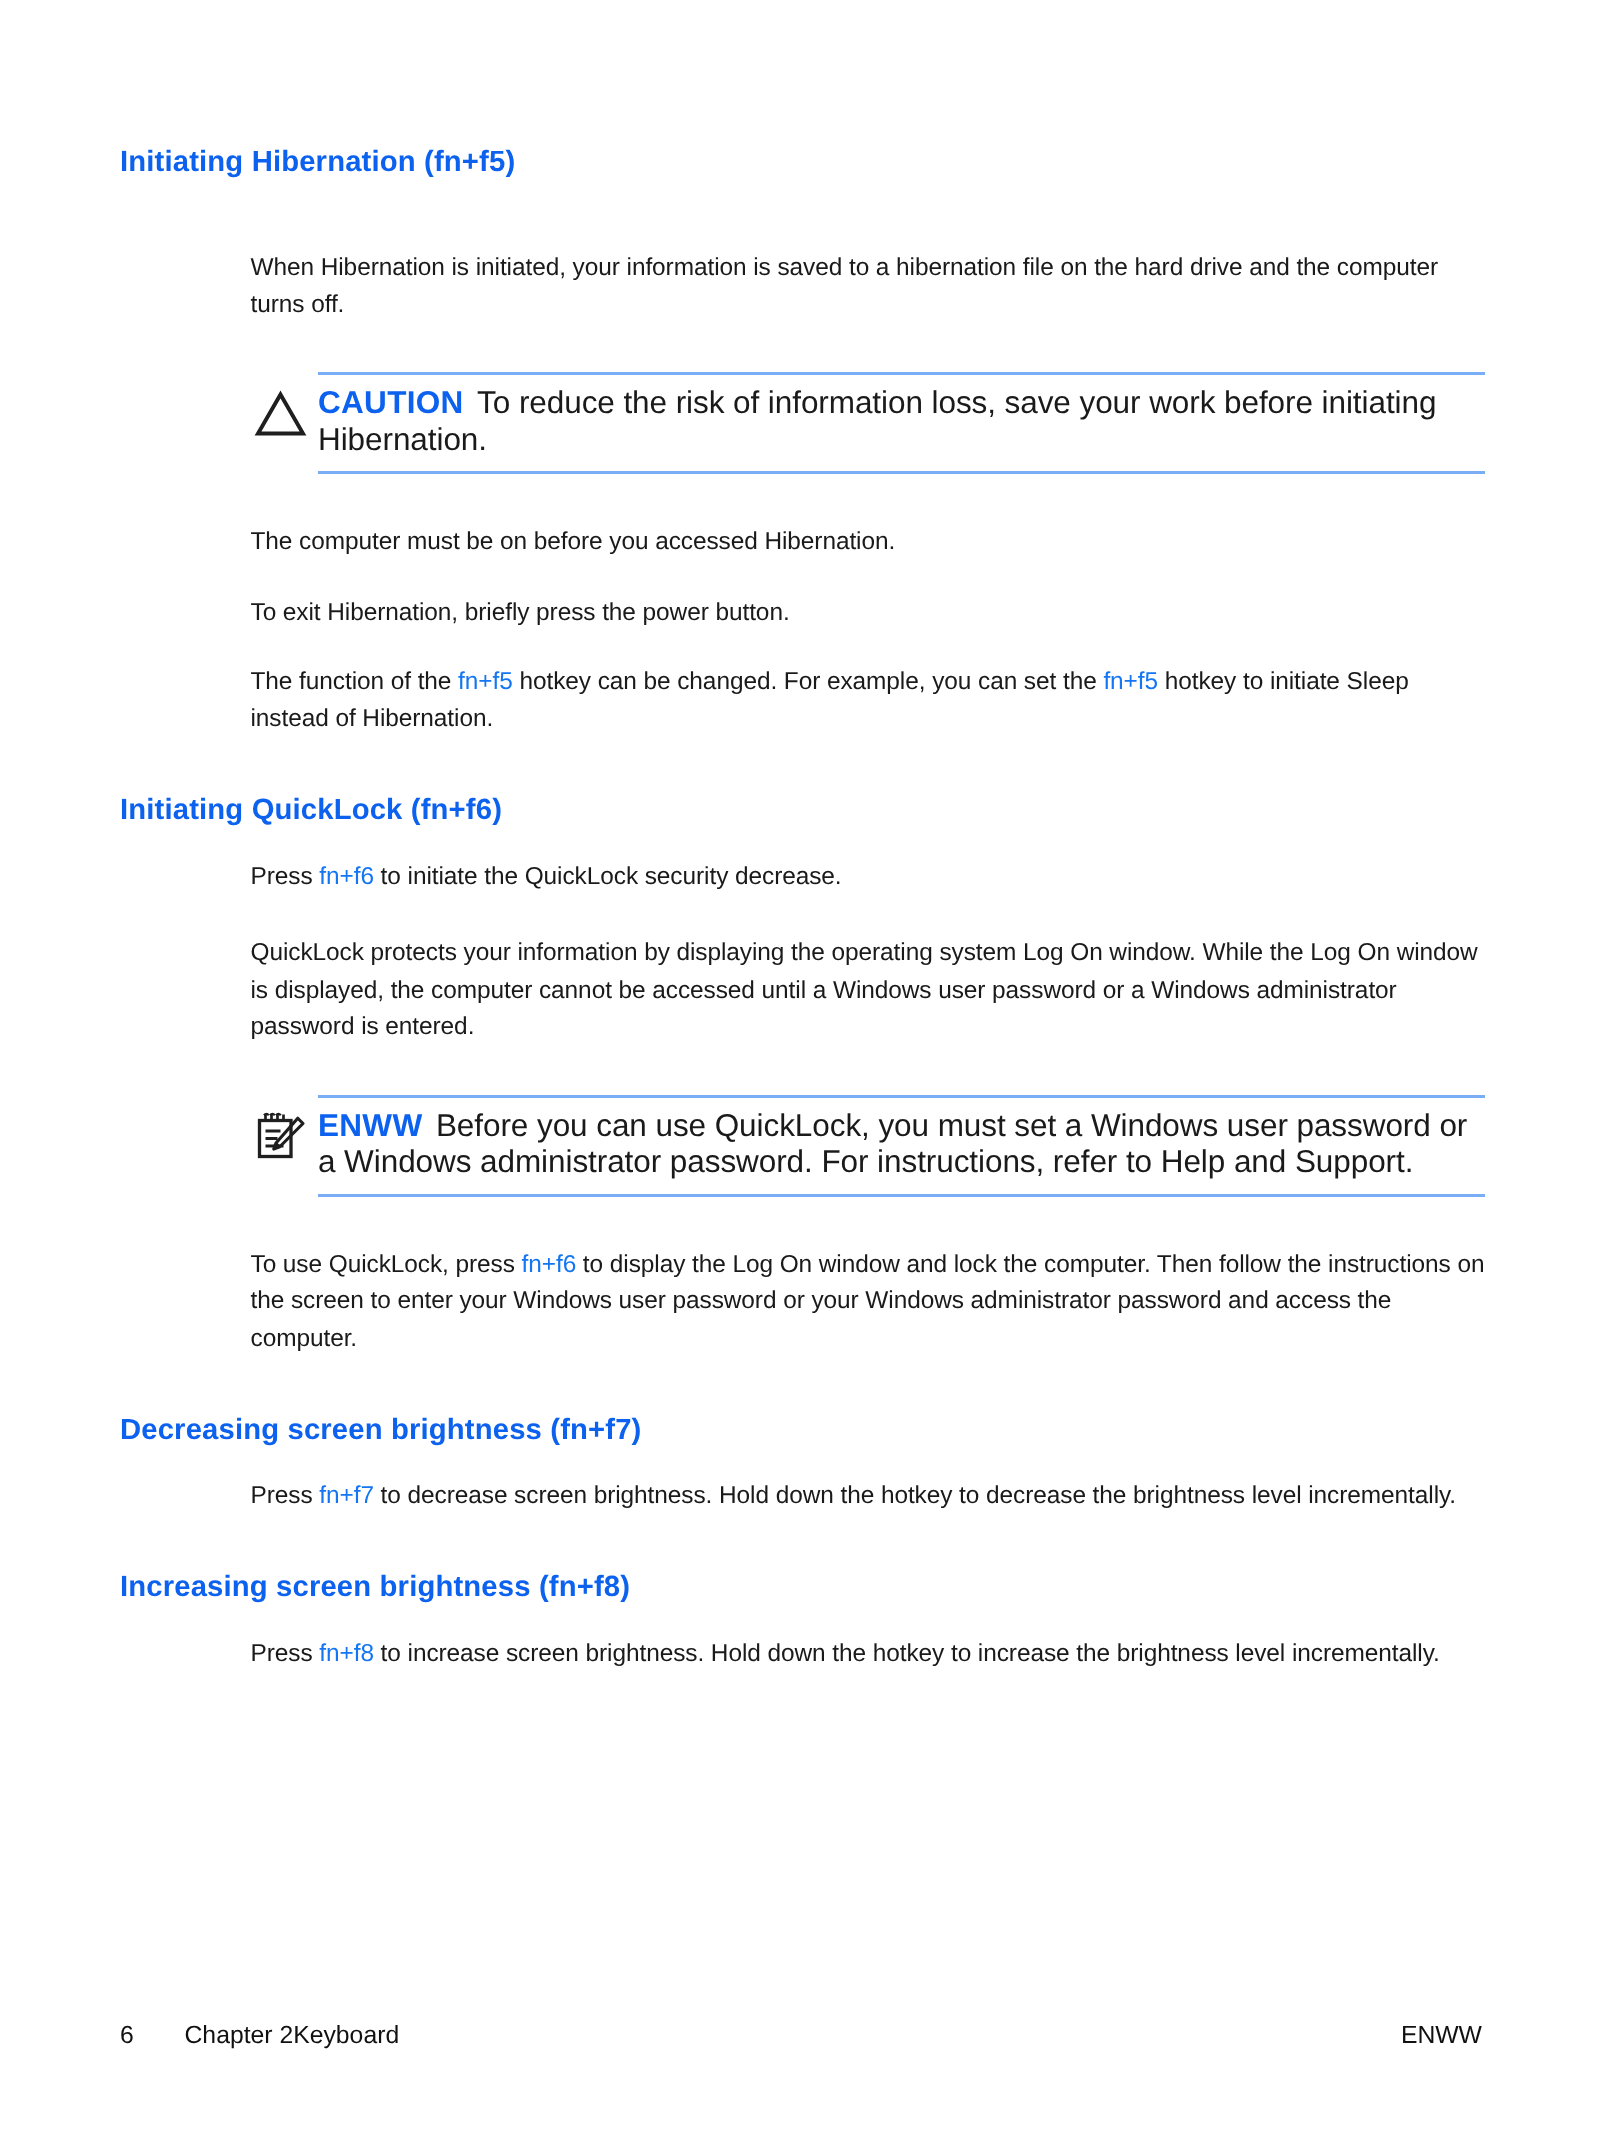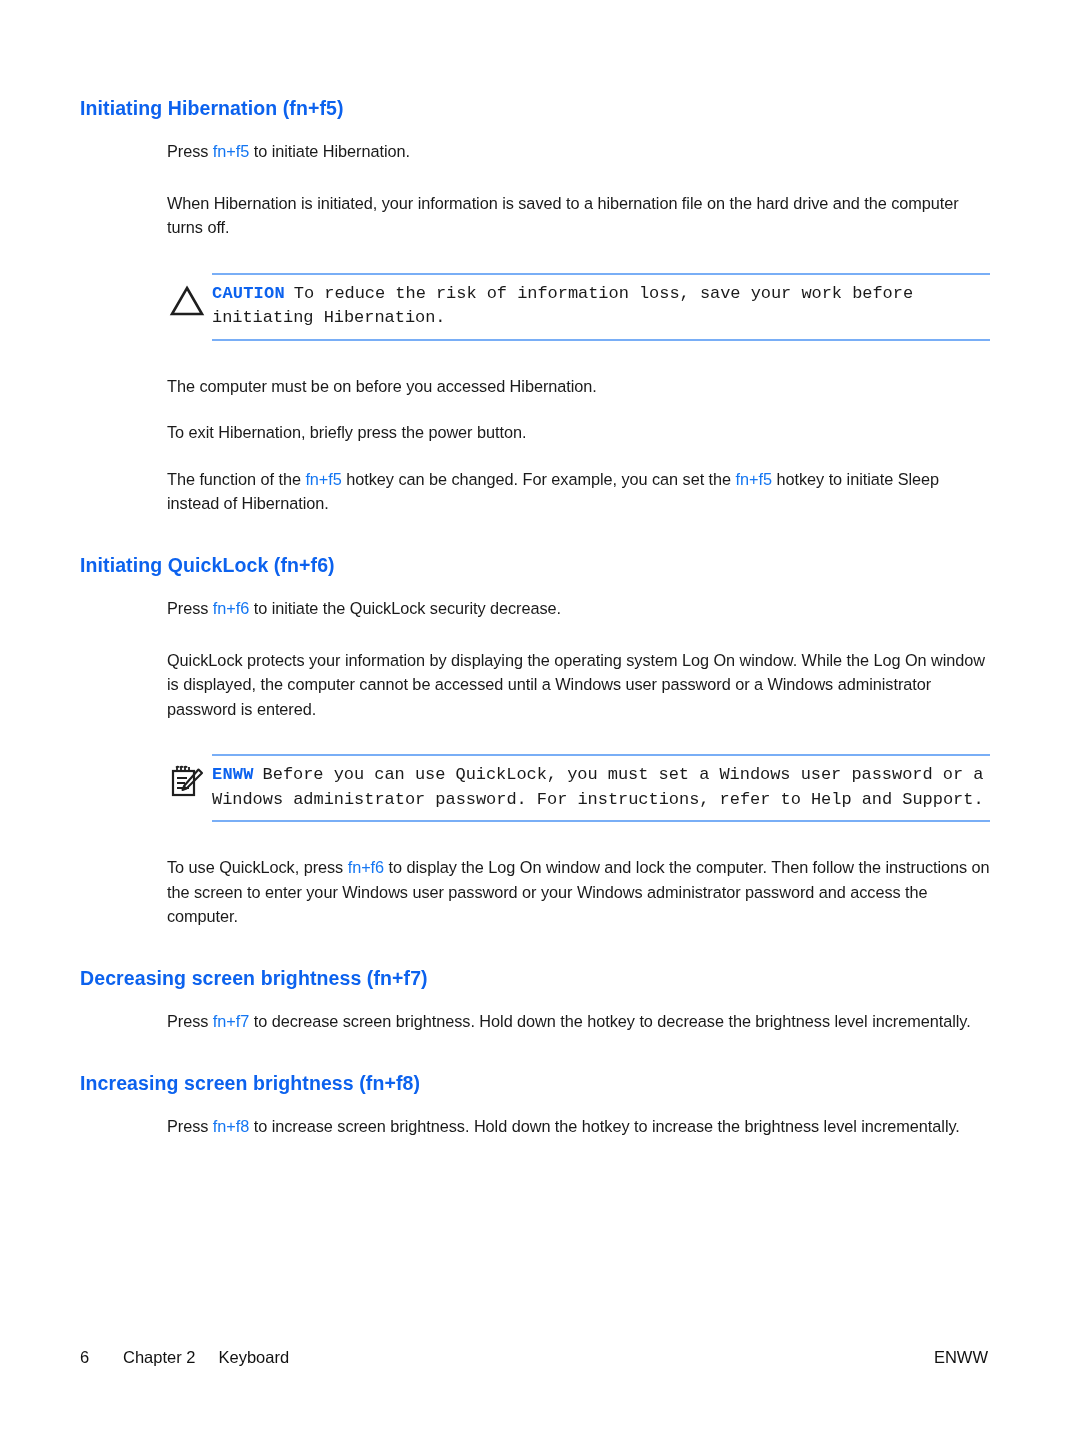--- a/index.html
+++ b/index.html
@@ -81,26 +81,25 @@
     width: 40px;
     height: 40px;
   }
   .admon-body {
     margin-left: 45px;
     border-top: 2.5px solid #79AEF6;
     border-bottom: 2.5px solid #79AEF6;
     padding: 7px 0 8px 0;
   }
   .admon-body p {
-    font-size: 17px;
+    font-size: 21px;
     line-height: 24.5px;
     margin: 0;
     color: #1a1a1a;
     letter-spacing: -0.05px;
-    font-family: Liberation Mono, monospace;
   }
   .admon-label {
     color: #0C62EE;
     font-weight: bold;
     letter-spacing: 0.2px;
   }
   .admon-label-gap { display: inline-block; width: 9px; }
 
   
   .footer {
@@ -111,43 +110,38 @@
     font-size: 16.5px;
     color: #111111;
   }
   .footer-left {
     position: absolute;
     left: 0;
     top: 0;
     white-space: nowrap;
   }
   .footer-pageno { display: inline-block; width: 43px; }
-  .footer-chapter { display: inline-block; margin-right: 23px; }
+  .footer-chapter { display: inline-block; margin-right: 0; }
   .footer-right {
     position: absolute;
     right: 0;
     top: 0;
     white-space: nowrap;
   }
 </style>
 </head>
 <body>
 
 <div class="page">
 
   <div class="content">
 
     <h2 class="section-heading">Initiating Hibernation (fn+f5)</h2>
     <div class="h-gap-after"></div>
 
-    <div class="body-block">
-      <p class="para">
-        <span>Press </span><span class="key">fn+f5</span><span> to initiate Hibernation.</span>
-      </p>
-    </div>
 
     <div class="gap-md"></div>
 
     <div class="body-block">
       <p class="para">
         <span>When Hibernation is initiated, your information is saved to a hibernation file on the hard drive and the computer turns off.</span>
       </p>
     </div>
 
     <div class="gap-lg"></div>

